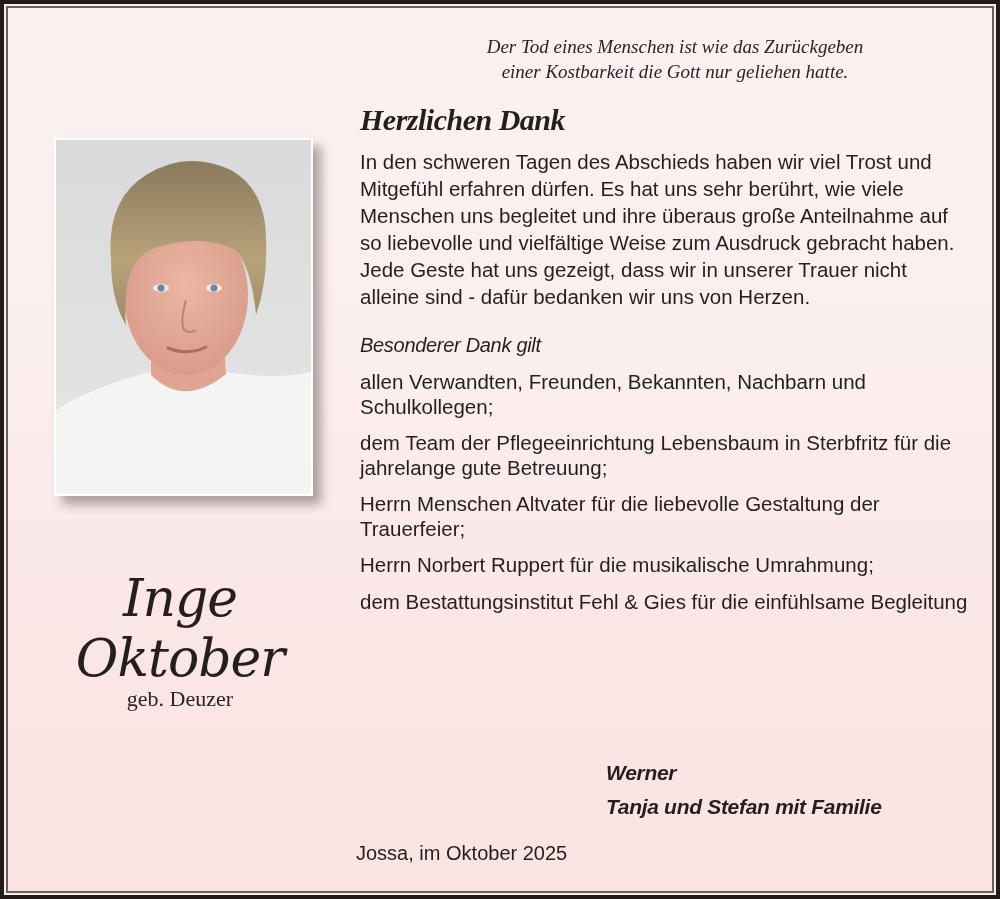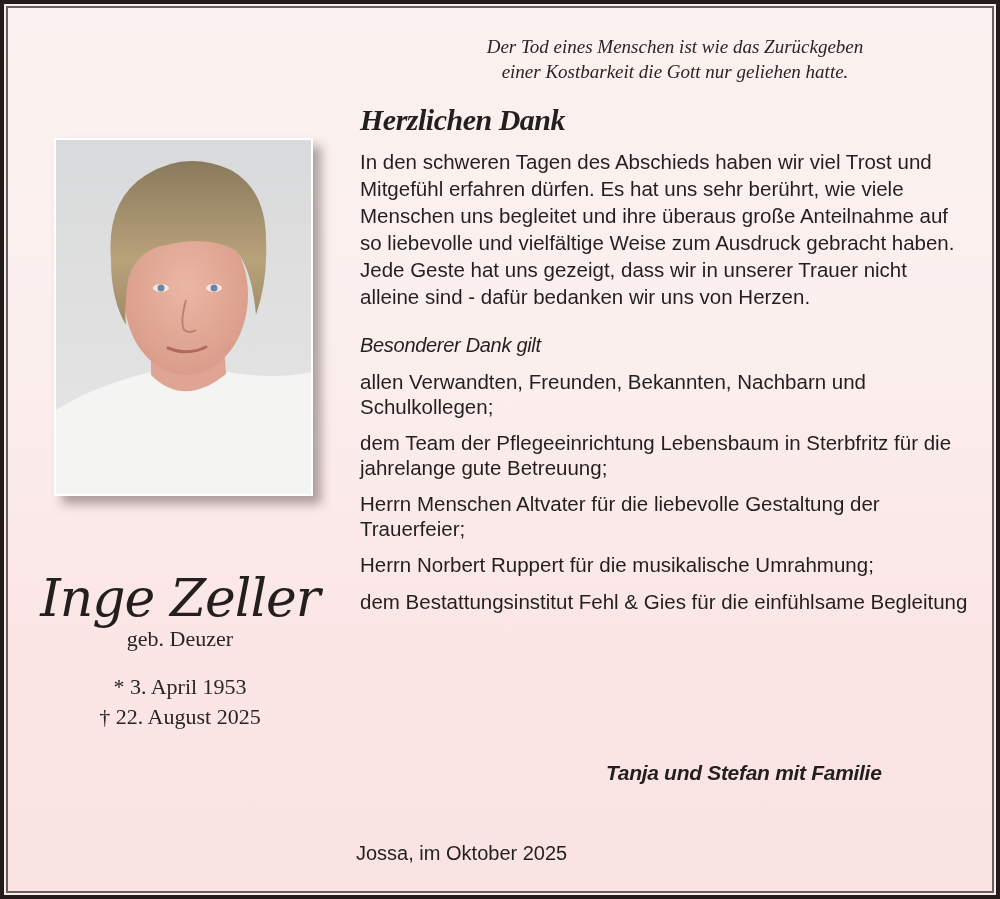--- a/index.html
+++ b/index.html
@@ -105,38 +105,35 @@
     <ellipse cx="158" cy="148" rx="8" ry="4" fill="#f4e8e4"></ellipse>
     <circle cx="158" cy="148" r="3.5" fill="#6a86a6"></circle>
 
     <path d="M130 160 Q124 182 128 190 Q134 194 140 190" fill="none" stroke="#c08070" stroke-width="2"></path>
 
     <path d="M112 208 Q132 216 150 207" fill="none" stroke="#b06a60" stroke-width="3" stroke-linecap="round"></path>
   </svg>
 </div>
 
 <div class="name-block">
-  <div class="script-name">Inge Zeller</div>
+  <div class="script-name">Inge Oktober</div>
   <div class="maiden">geb. Deuzer</div>
-  <div class="dates">
-    <div>* 3. April 1953</div>
-    <div>† 22. August 2025</div>
-  </div>
 </div>
 
 <div class="main">
   <h1 class="heading">Herzlichen Dank</h1>
   <p class="intro">In den schweren Tagen des Abschieds haben wir viel Trost und Mitgefühl erfahren dürfen. Es hat uns sehr berührt, wie viele Menschen uns begleitet und ihre überaus große Anteilnahme auf so liebevolle und vielfältige Weise zum Ausdruck gebracht haben. Jede Geste hat uns gezeigt, dass wir in unserer Trauer nicht alleine sind - dafür bedanken wir uns von Herzen.</p>
   <h2 class="sub">Besonderer Dank gilt</h2>
   <ul class="thanks-list">
     <li>allen Verwandten, Freunden, Bekannten, Nachbarn und Schulkollegen;</li>
     <li>dem Team der Pflegeeinrichtung Lebensbaum in Sterbfritz für die jahrelange gute Betreuung;</li>
     <li>Herrn Menschen Altvater für die liebevolle Gestaltung der Trauerfeier;</li>
     <li>Herrn Norbert Ruppert für die musikalische Umrahmung;</li>
     <li>dem Bestattungsinstitut Fehl &amp; Gies für die einfühlsame Begleitung</li>
   </ul>
 </div>
 
 <div class="signers">
+  <div>Werner</div>
   <div>Tanja und Stefan mit Familie</div>
 </div>
 
 <div class="place">Jossa, im Oktober 2025</div>
 
 </body></html>

